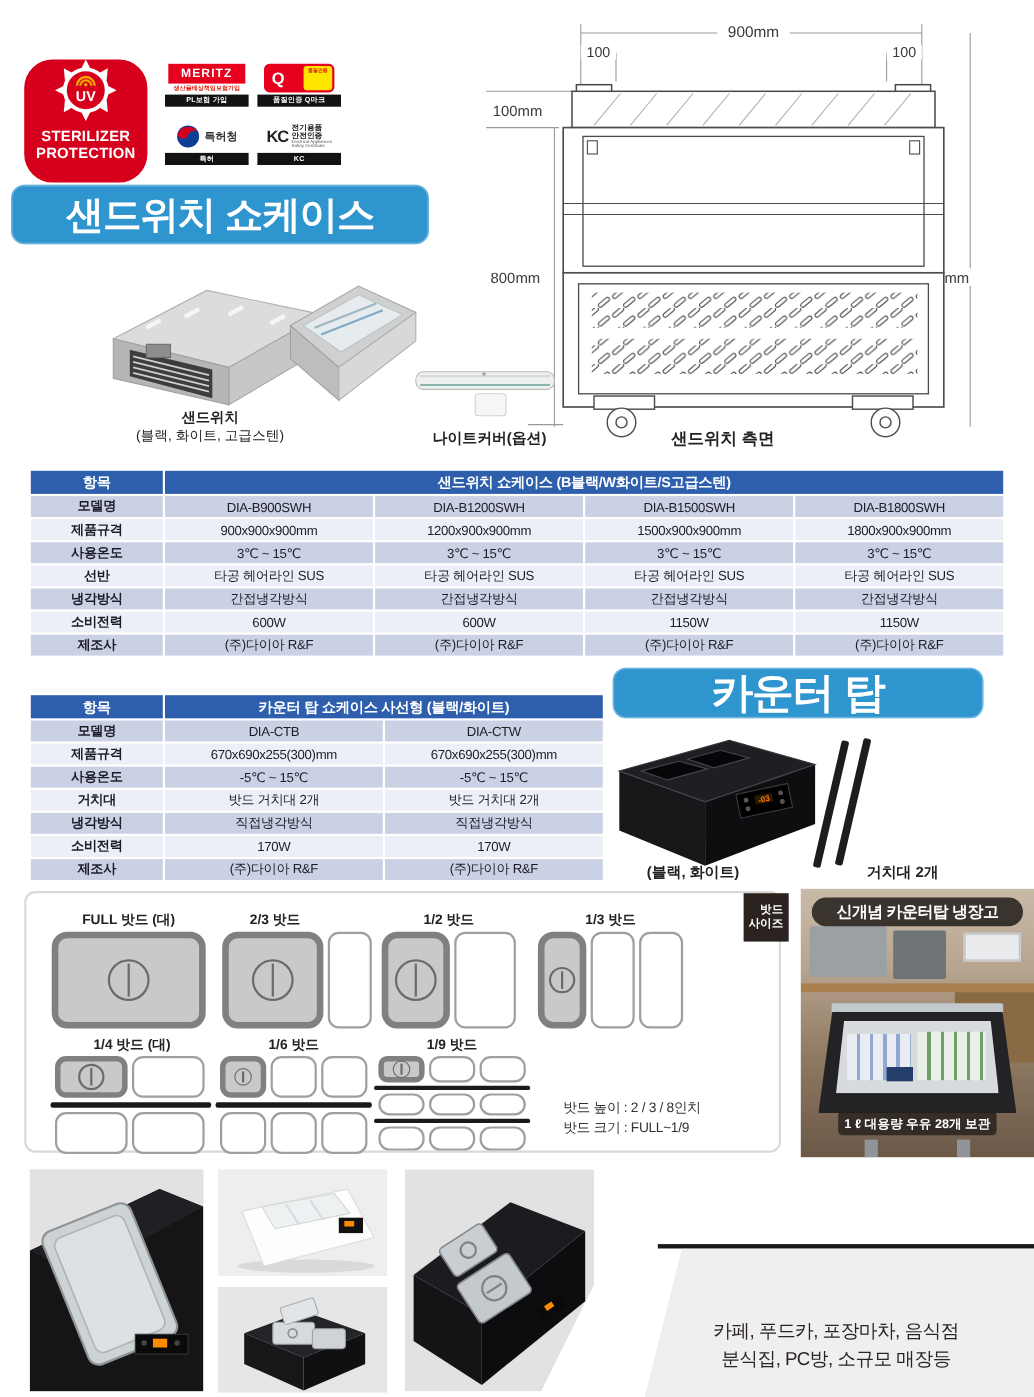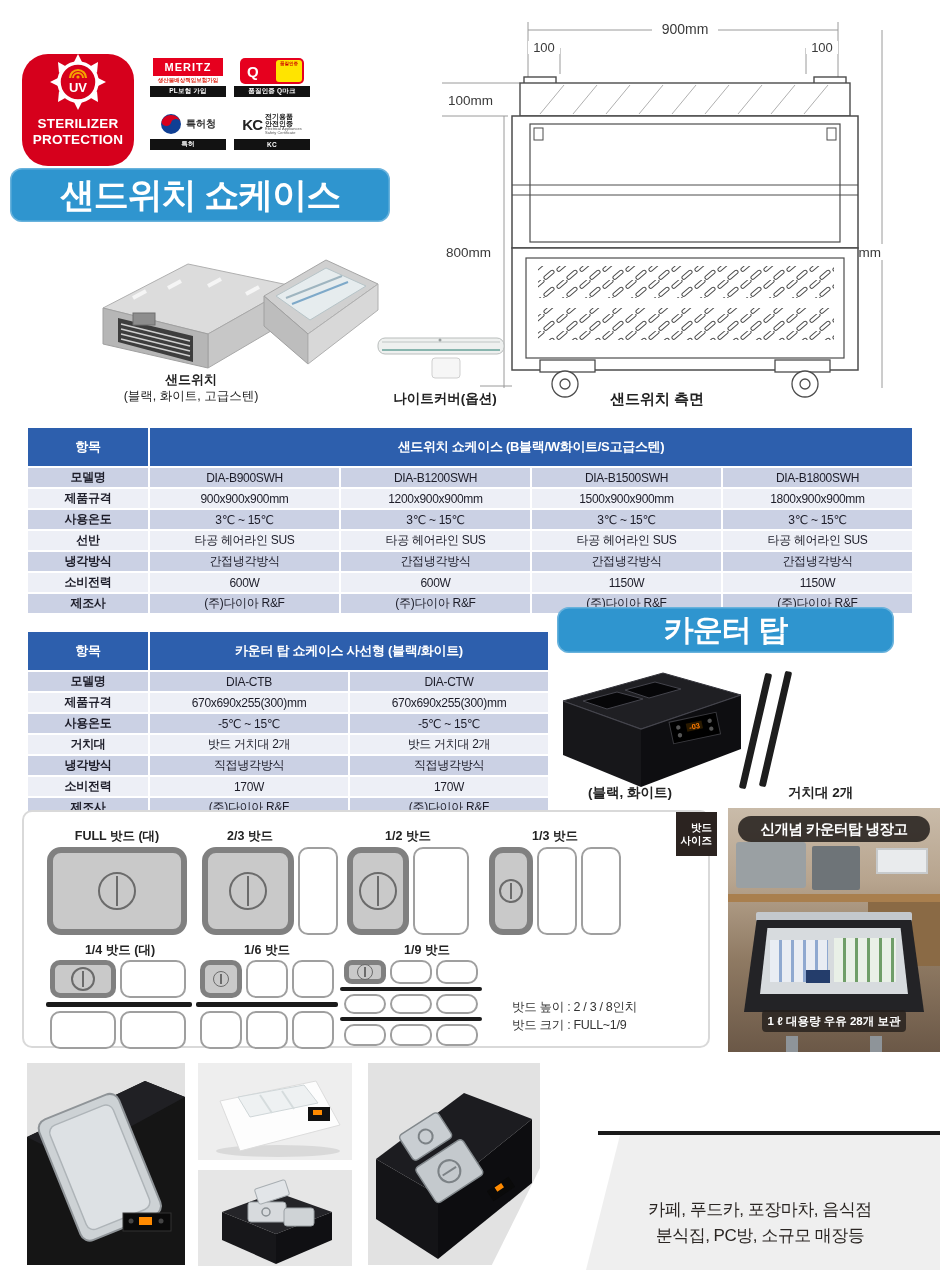--- a/index.html
+++ b/index.html
@@ -29,33 +29,33 @@
   .kc-row{display:flex;align-items:center;gap:3px;height:26px;}
   .kc-mark{font-size:15px;font-weight:800;color:#222;letter-spacing:-1px;}
   .kc-lines{display:flex;flex-direction:column;line-height:7px;}
   .kc-b{font-size:7px;font-weight:800;color:#111;}
   .kc-s{font-size:4px;color:#555;line-height:4.5px;}
 
   
   .banner{background:#2f95cf;border-radius:12px;display:flex;align-items:center;justify-content:center;
           color:#fff;font-weight:800;box-shadow:inset 0 0 0 1.5px rgba(255,255,255,.28);}
   .banner1{left:10px;top:168px;width:380px;height:54px;font-size:35px;letter-spacing:-1px;}
-  .banner2{left:557px;top:607px;width:337px;height:46px;font-size:30px;letter-spacing:-1px;}
+  .banner2{left:557px;top:607px;width:337px;height:46px;font-size:38px;letter-spacing:-1px;}
 
   
   .cap{position:absolute;text-align:center;color:#222;}
   .cap-b{font-weight:700;}
 
   
   .tbl{position:absolute;}
   .trow{display:flex;gap:2px;margin-bottom:2px;}
   .cell{display:flex;align-items:center;justify-content:center;height:19px;font-size:12px;color:#1c1c28;letter-spacing:-.3px;}
   .lab{width:120px;flex:none;font-weight:700;}
   .val{flex:1;}
-  .hrow .cell{background:#2d5fad;color:#fff;font-weight:700;font-size:13px;height:38px;}
+  .hrow .cell{background:#2d5fad;color:#fff;font-weight:700;font-size:13px;height:21px;}
   .rd .cell{background:#cbd1e4;}
   .rl .cell{background:#edeff6;}
 
   
   .pan-panel{left:22px;top:810px;width:688px;height:238px;border:2px solid #d9d9d9;border-radius:10px;background:#fff;box-sizing:border-box;}
   .pan-label{position:absolute;font-size:12.5px;font-weight:700;color:#222;text-align:center;}
   .pan-gray{position:absolute;background:#c9c9c9;border:6px solid #808080;border-radius:14px;
             display:flex;align-items:center;justify-content:center;box-sizing:border-box;}
   .pan-gray.sm{border-width:5px;border-radius:10px;}
   .pan-white{position:absolute;background:#fff;border:2px solid #9f9f9f;border-radius:10px;box-sizing:border-box;}
@@ -413,21 +413,21 @@
       </div>
     <div class="pan-white" style="left:389px;top:35px;width:56px;height:88px;"></div>
     <div class="pan-gray" style="left:465px;top:35px;width:44px;height:88px;">
         <span class="handle h-md"></span>
       </div>
     <div class="pan-white" style="left:513px;top:35px;width:40px;height:88px;"></div>
     <div class="pan-white" style="left:557px;top:35px;width:40px;height:88px;"></div>
 
     <div class="pan-label" style="left:26px;top:130px;width:140px;">1/4 밧드 (대)</div>
     <div class="pan-label" style="left:176px;top:130px;width:134px;">1/6 밧드</div>
-    <div class="pan-label" style="left:334px;top:130px;width:138px;">1/9 밧드</div>
+    <div class="pan-label" style="left:318px;top:130px;width:138px;">1/9 밧드</div>
 
     <div class="pan-gray sm" style="left:26px;top:148px;width:66px;height:38px;">
         <span class="handle h-md"></span>
       </div>
     <div class="pan-white" style="left:96px;top:148px;width:66px;height:38px;"></div>
     <div class="pan-bar" style="left:22px;top:190px;width:146px;"></div>
     <div class="pan-white" style="left:26px;top:199px;width:66px;height:38px;"></div>
     <div class="pan-white" style="left:96px;top:199px;width:66px;height:38px;"></div>
 
     <div class="pan-gray sm" style="left:176px;top:148px;width:42px;height:38px;">

